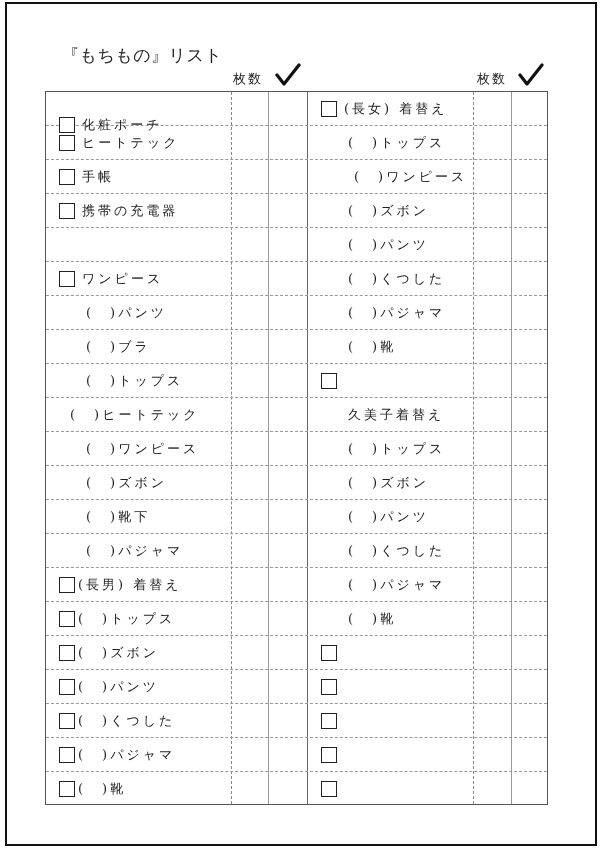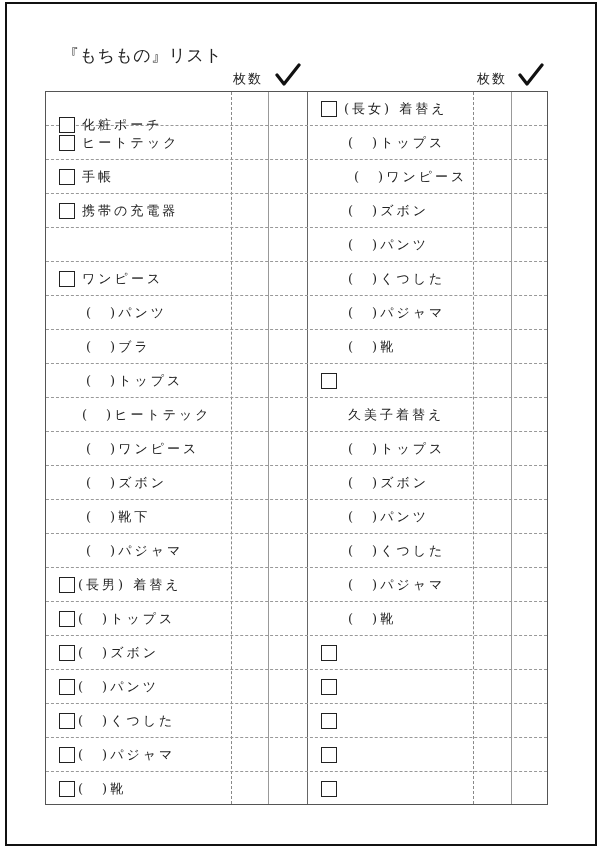--- a/index.html
+++ b/index.html
@@ -111,21 +111,21 @@
       <div class="row" style="top: 238px; left: 40px;">
         <span>(　)ブラ</span>
       </div>
       <div style="position: absolute; top: 238px; height: 34px; left: 186px; width: 36px;"></div>
       <div style="position: absolute; top: 238px; height: 34px; left: 223px; width: 37px;"></div>
       <div class="row" style="top: 272px; left: 40px;">
         <span>(　)トップス</span>
       </div>
       <div style="position: absolute; top: 272px; height: 34px; left: 186px; width: 36px;"></div>
       <div style="position: absolute; top: 272px; height: 34px; left: 223px; width: 37px;"></div>
-      <div class="row" style="top: 306px; left: 36px;">
+      <div class="row" style="top: 306px; left: 24px;">
         <span>(　)ヒートテック</span>
       </div>
       <div style="position: absolute; top: 306px; height: 34px; left: 186px; width: 36px;"></div>
       <div style="position: absolute; top: 306px; height: 34px; left: 223px; width: 37px;"></div>
       <div class="row" style="top: 340px; left: 40px;">
         <span>(　)ワンピース</span>
       </div>
       <div style="position: absolute; top: 340px; height: 34px; left: 186px; width: 36px;"></div>
       <div style="position: absolute; top: 340px; height: 34px; left: 223px; width: 37px;"></div>
       <div class="row" style="top: 374px; left: 40px;">

